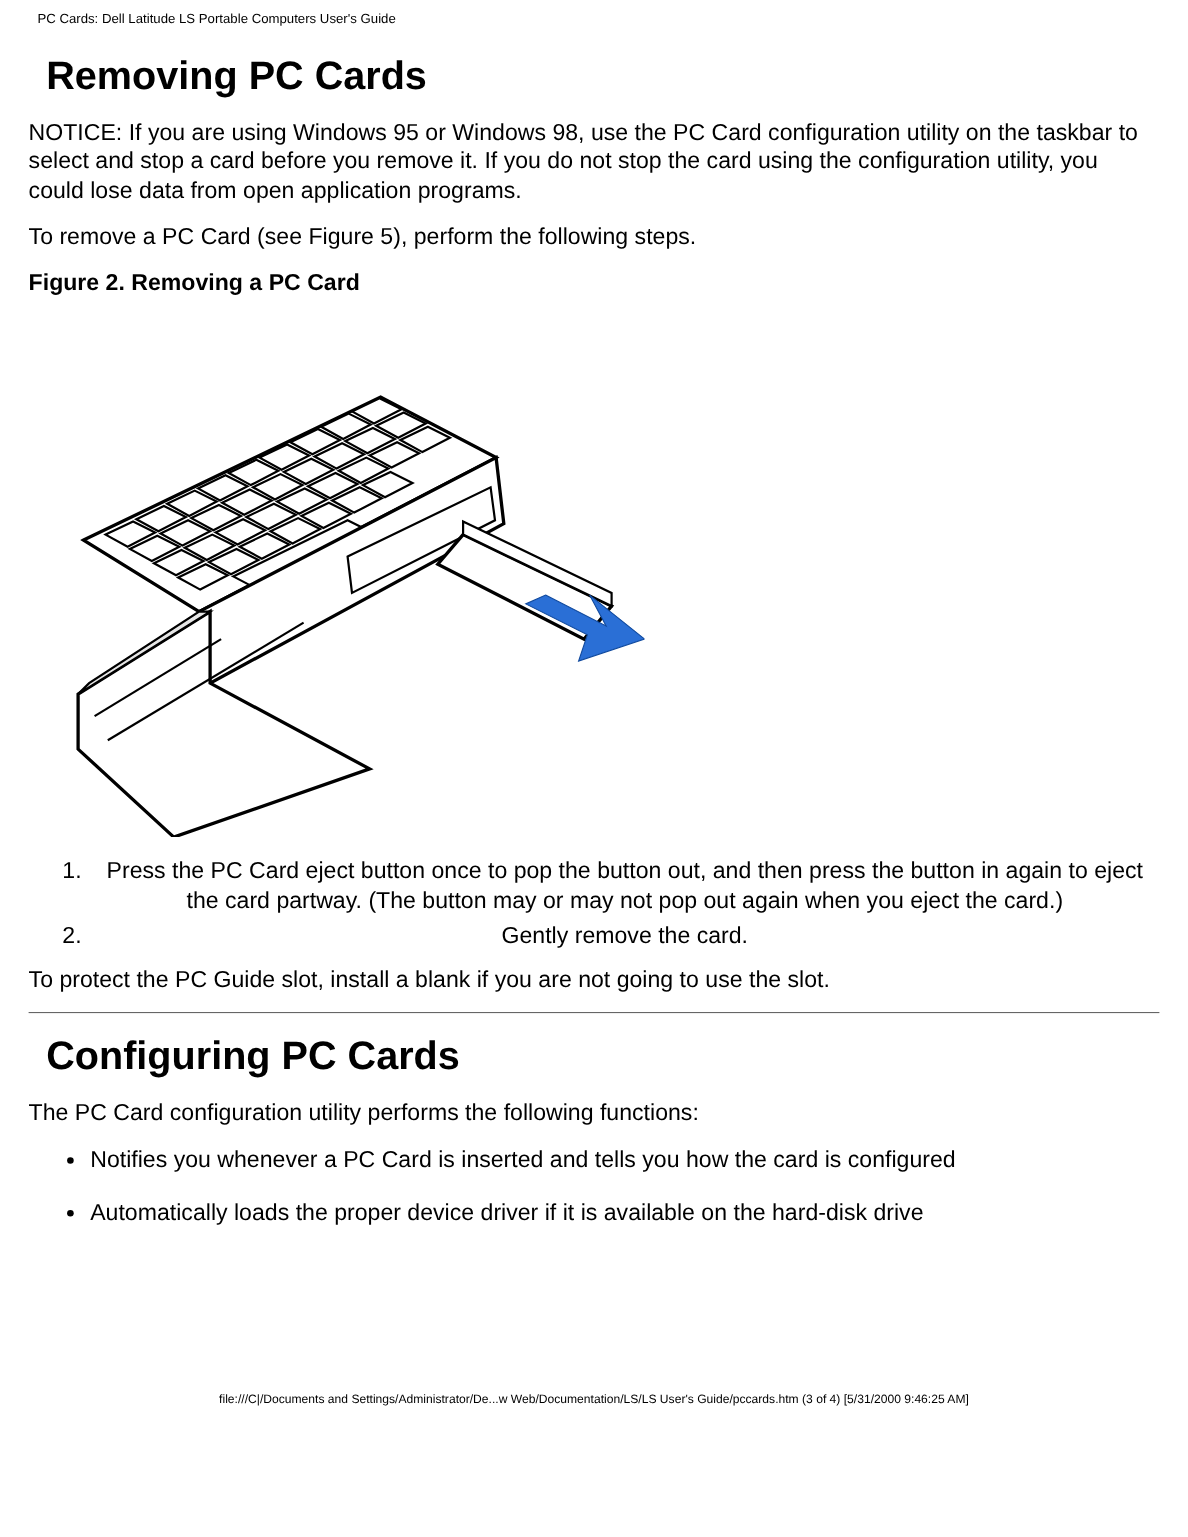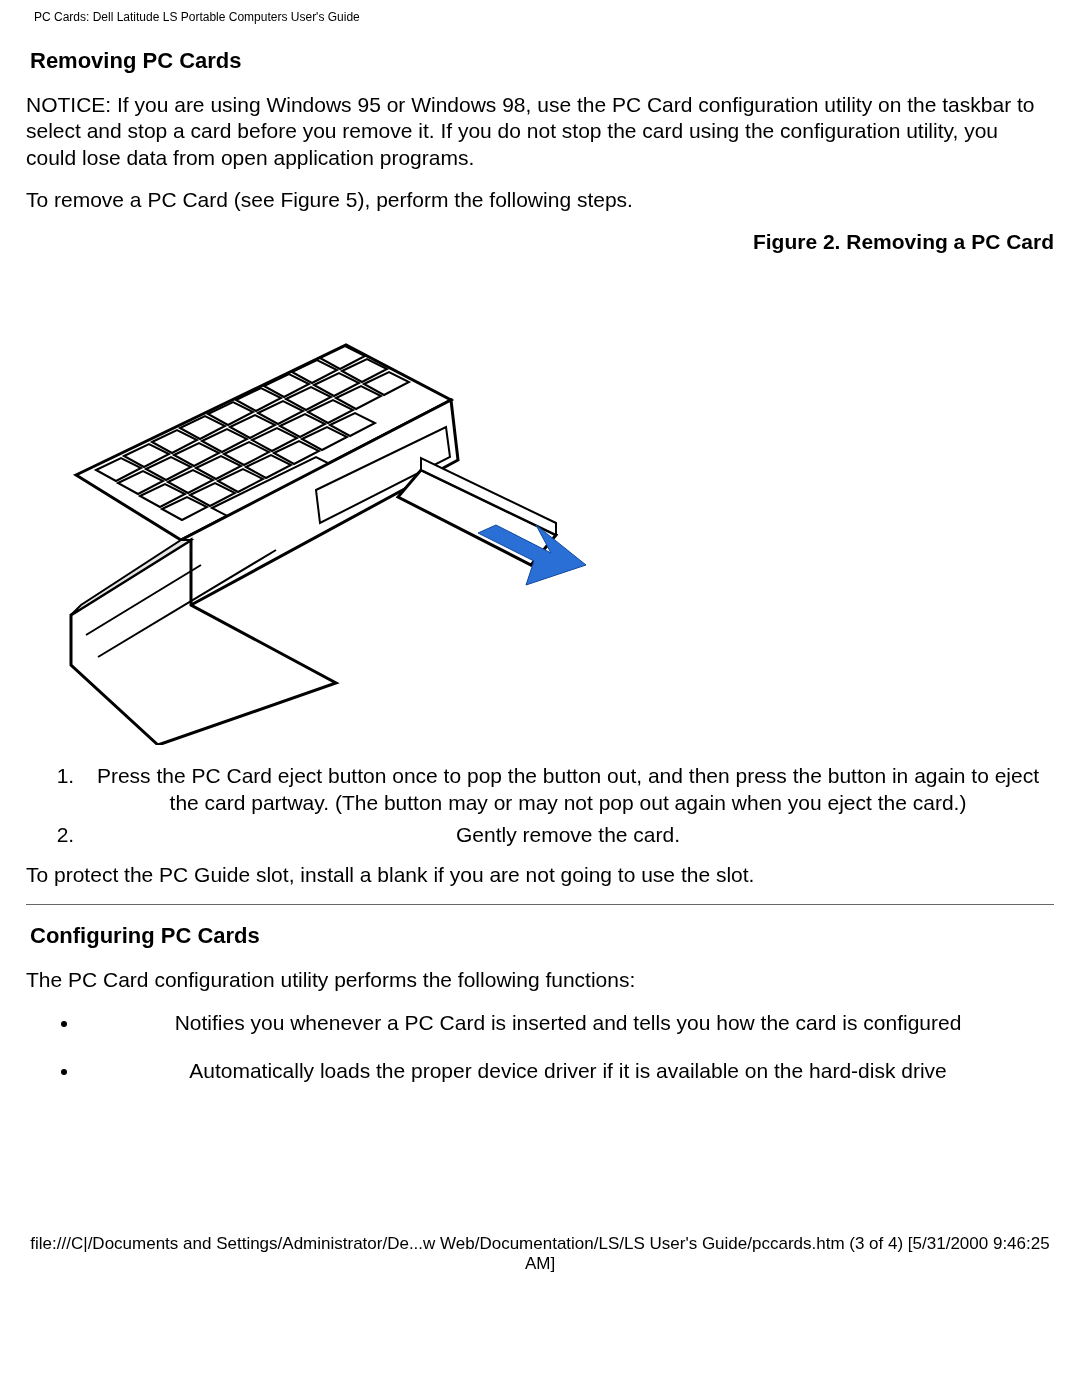--- a/index.html
+++ b/index.html
@@ -10,52 +10,51 @@
     background: #fff;
     color: #000;
     width: 1080px;
     box-sizing: border-box;
   }
   .page-header {
     font-size: 12px;
     padding: 10px 0 14px 8px;
   }
   h2.section-heading {
-    font-size: 22px;
+    font-size: 36px;
     font-weight: bold;
-    margin: 10px 0 18px 4px;
+    margin: 10px 0 18px 16px;
   }
   p { margin: 0 0 16px 0; line-height: 1.25; }
   .notice { font-weight: normal; }
-  .figure-caption { font-weight: bold; margin: 14px 0 8px 0; text-align: right; }
+  .figure-caption { font-weight: bold; margin: 14px 0 8px 0; }
   .figure-box {
     width: 560px;
     height: 480px;
     position: relative;
     margin: 10px 0 18px 0;
   }
   ol.steps {
     margin: 4px 0 14px 0;
     padding-left: 54px;
   }
   ol.steps li { margin: 2px 0 6px 0; padding-left: 2px; line-height: 1.25; text-align: center; }
   ul.bullets {
     list-style-type: disc;
     margin: 4px 0 14px 0;
     padding-left: 54px;
-    text-align: center;
   }
   ul.bullets li { margin: 0 0 22px 0; padding-left: 2px; line-height: 1.25; }
   hr.divider {
     border: none;
     border-top: 1px solid #666;
     margin: 16px 0 18px 0;
   }
   .page-footer {
-    font-size: 17px;
+    font-size: 11px;
     text-align: center;
     margin-top: 150px;
     padding-bottom: 16px;
   }
 </style>
 </head>
 <body>
 
 <div class="page-header">PC Cards: Dell Latitude LS Portable Computers User's Guide</div>
 

